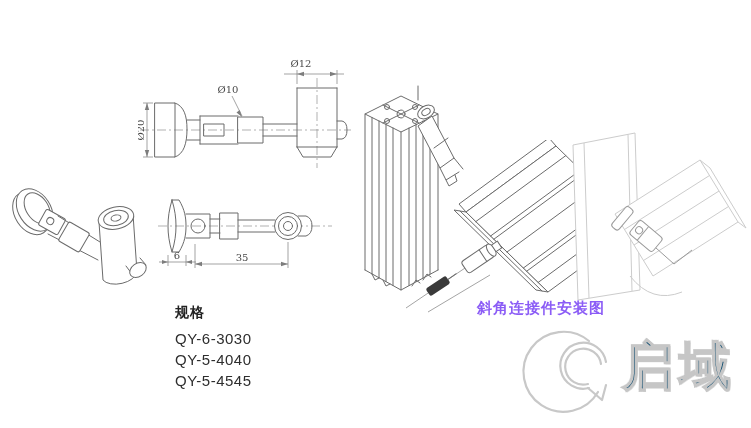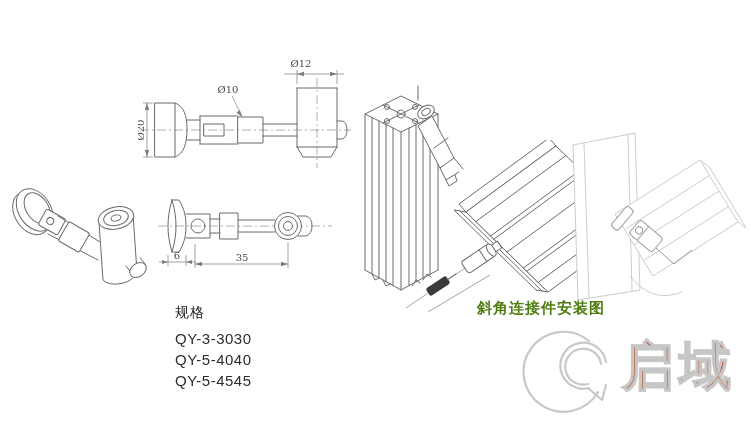--- a/index.html
+++ b/index.html
@@ -11,24 +11,24 @@
   .lnw{stroke:#6b6b6b;fill:#ffffff;stroke-width:1;stroke-linejoin:round;}
   .cl{stroke:#909090;fill:none;stroke-width:.7;stroke-dasharray:9 3 2 3;}
   .dim{stroke:#7d7d7d;fill:none;stroke-width:.7;}
   .ar{fill:#7d7d7d;stroke:none;}
   .dimtxt{font:10px "DejaVu Serif","Liberation Serif",serif;fill:#4a4a4a;}
   .fadeln{stroke:#cccccc;fill:none;stroke-width:1;stroke-linejoin:round;}
   .fadelnw{stroke:#cccccc;fill:#ffffff;stroke-width:1;stroke-linejoin:round;}
   .midln{stroke:#9a9a9a;fill:none;stroke-width:1;stroke-linejoin:round;}
   .midlnw{stroke:#9a9a9a;fill:#ffffff;stroke-width:1;stroke-linejoin:round;}
   
-  .spec-title{font-size:14px;font-weight:normal;color:#222222;letter-spacing:1px;}
+  .spec-title{font-size:14px;font-weight:bold;color:#222222;letter-spacing:1px;}
   .spec-model{font-size:15px;color:#2e2e2e;line-height:21px;letter-spacing:.5px;}
-  .install-caption{font-size:15px;font-weight:bold;color:#4d7c0f;letter-spacing:1px;}
-  .wm-text{font-size:52px;font-weight:bold;letter-spacing:5px;color:#c2410c;
+  .install-caption{font-size:15px;font-weight:bold;color:#8b5cf6;letter-spacing:1px;}
+  .wm-text{font-size:52px;font-weight:bold;letter-spacing:5px;color:#0c4a6e;
            -webkit-text-stroke:1.4px #c6c6c6;text-shadow:1px 1px 0 #dedede,-1px -1px 0 #ececec;}
   .wmln{stroke:#c8c8c8;fill:none;stroke-width:2.2;stroke-linecap:round;stroke-linejoin:round;}
 </style>
 </head>
 <body>
 
 <div id="page">
 
   <svg class="abs" style="left:138px;top:50px" width="215" height="135" viewBox="0 0 215 135">
 
@@ -217,21 +217,21 @@
         <rect class="midlnw" x="-15" y="-9" width="30" height="18" rx="3"></rect>
         <path class="midln" d="M-4,-9 V9"></path>
         <circle class="midln" cx="-9" cy="0" r="3.5"></circle>
       </g>
       <path class="midln" d="M86,122 L104,138 L122,124"></path>
     </g>
   </svg>
 
   <div class="abs spec-title" style="left:175px;top:304px">规格</div>
   <div class="abs" style="left:175px;top:328px">
-    <div class="spec-model">QY-3-3030</div>
+    <div class="spec-model">QY-6-3030</div>
     <div class="spec-model">QY-5-4040</div>
     <div class="spec-model">QY-5-4545</div>
   </div>
 
   <div class="abs install-caption" style="left:477px;top:299px">斜角连接件安装图</div>
 
   <svg class="abs" style="left:518px;top:322px" width="115" height="105" viewBox="0 0 115 105">
     <path class="wmln" d="M71,19 A40,40 0 1 0 80,70"></path>
     <path class="wmln" d="M88,40 A23,23 0 1 0 71,66"></path>
     <path class="wmln" d="M83,42 A18,18 0 1 0 70,62"></path>

